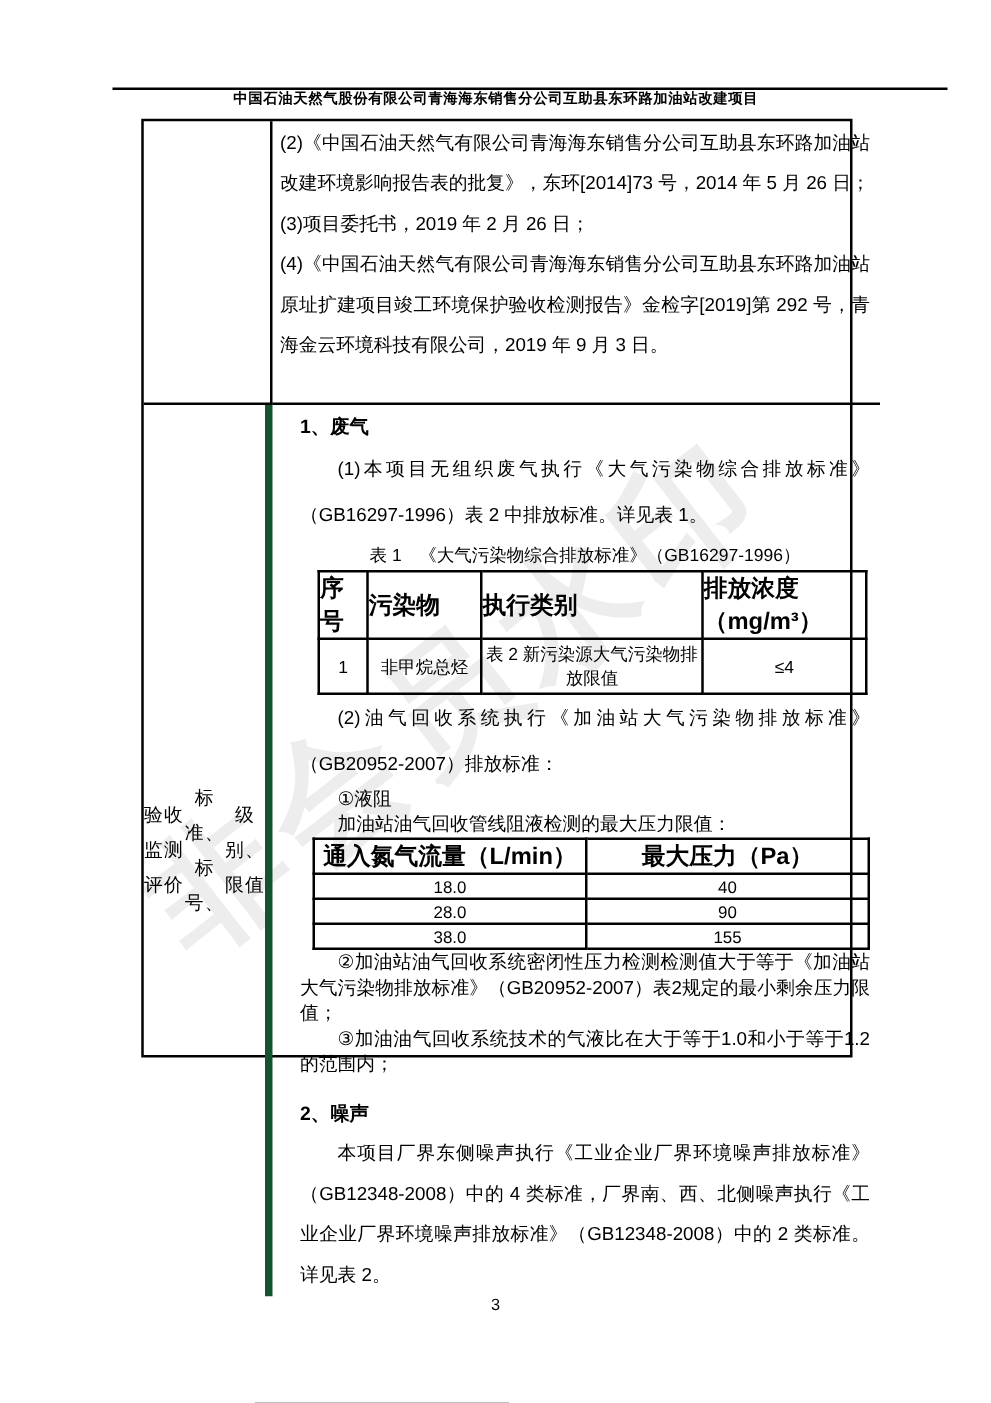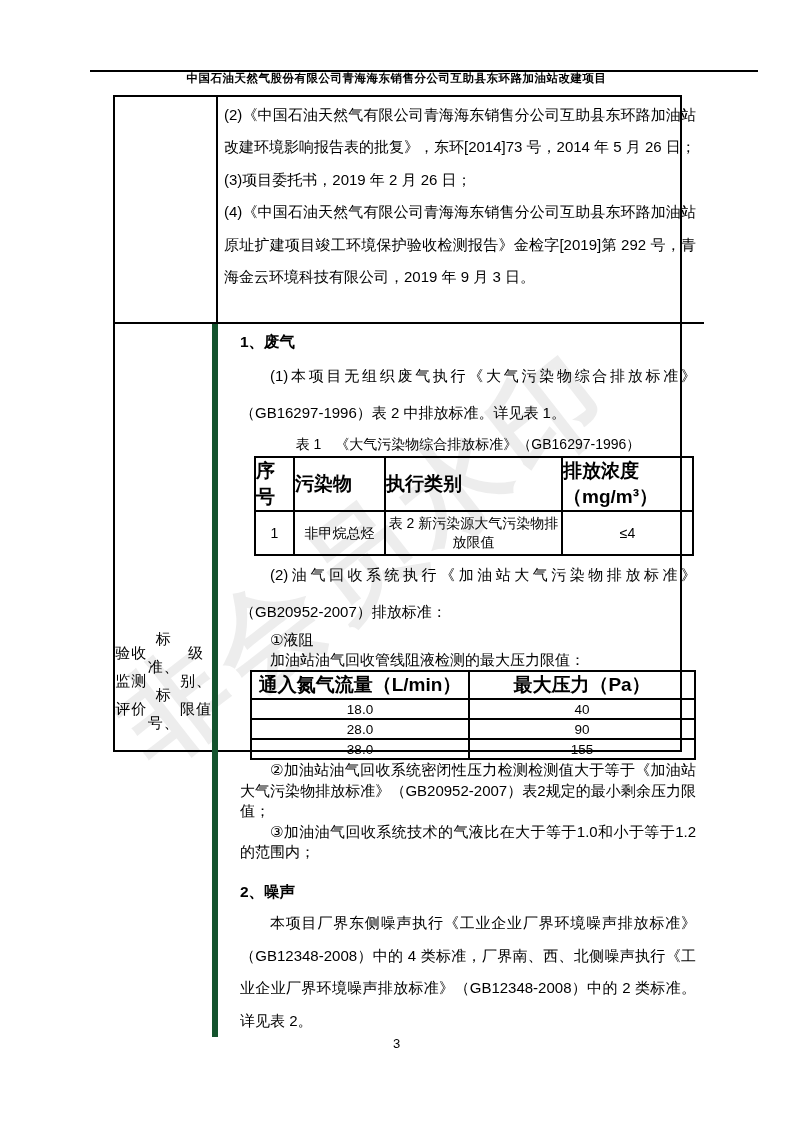--- a/index.html
+++ b/index.html
@@ -22,21 +22,21 @@
   .doc-title {
     position:absolute; top:40px; left:0; width:100%; z-index:1;
     text-align:center; font-size:11.5px; font-weight:bold; letter-spacing:0.5px;margin-top:31px;
   }
   .title-rule {
     position:absolute; top:70px; left:90px; width:668px; height:2px;
     background:#000; z-index:1;
   }
   
   .outer {
-    position:absolute; left:113px; top:95px; width:569px; height:657px; z-index:1;
+    position:absolute; left:113px; top:95px; width:569px; height:751px; z-index:1;
     border:2px solid #000;
     display:grid; grid-template-columns:103px 1fr; grid-template-rows:227px 1fr;
   }
   .cell { background:transparent; }
   .lbl1 { border-right:2px solid #000; border-bottom:2px solid #000; }
   .con1 { border-bottom:2px solid #000; padding:2px 8px 0 6px; }
   .lbl2 {
     border-right:6px solid #14532d;
     display:flex; justify-content:center; align-items:center;
     font-size:15px; line-height:28px; letter-spacing:1px; text-align:center;

